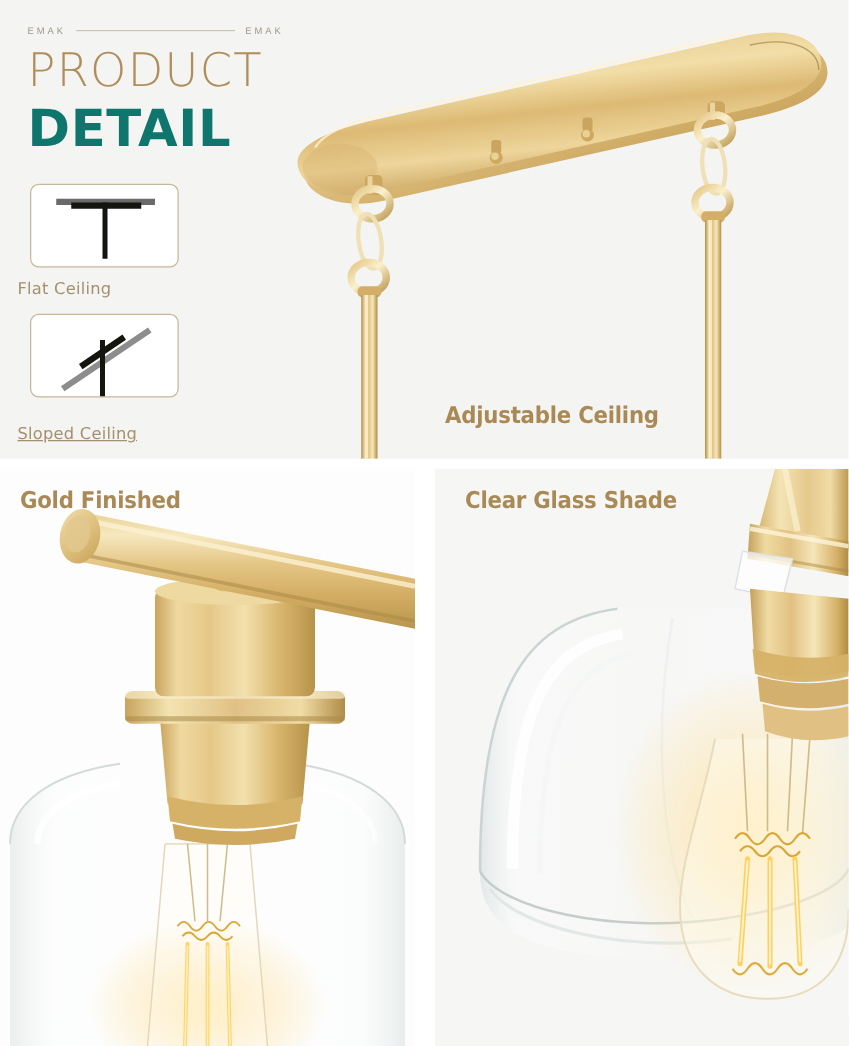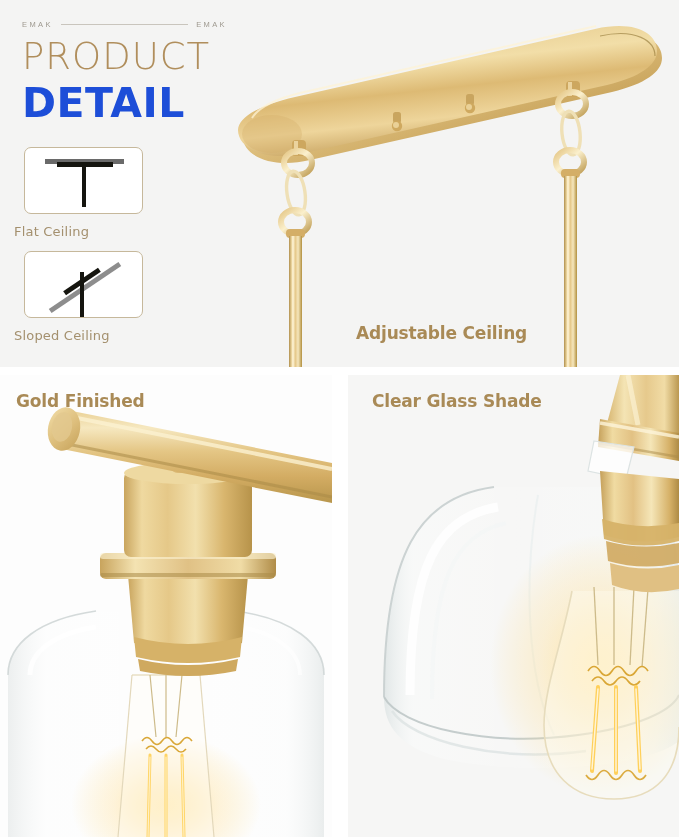--- a/index.html
+++ b/index.html
@@ -29,39 +29,39 @@
 
   .product-word {
     position: absolute; left: 22px; top: 38px;
     font-size: 37px; line-height: 38px; font-weight: 300;
     letter-spacing: 1px; color: #b08e5c;
     font-family: "DejaVu Sans", sans-serif;
   }
   .detail-word {
     position: absolute; left: 22px; top: 82px;
     font-size: 41px; line-height: 43px; font-weight: bold;
-    letter-spacing: 0.5px; color: #1d4ed8;
+    letter-spacing: 0.5px; color: #0f766e;
     font-family: "DejaVu Sans", sans-serif;
   }
 
   
   .ceil-card {
     position: absolute; width: 119px; height: 67px;
     background: #ffffff; border: 1px solid #c6b89b; border-radius: 7px;
     overflow: hidden;
   }
   .ceil-card.flat   { left: 24px; top: 147px; }
   .ceil-card.sloped { left: 24px; top: 251px; }
   .ceil-label {
     position: absolute; width: 140px; text-align: left;
     font-size: 13px; color: #a4906e; letter-spacing: 0.2px;
     font-family: "DejaVu Sans", sans-serif;
   }
   .ceil-label.flat   { left: 14px; top: 224px; }
-  .ceil-label.sloped { left: 14px; top: 328px; }
+  .ceil-label.sloped { left: 14px; top: 340px; text-decoration: underline; }
 
   
   .ic-flatbar {
     position: absolute; left: 20px; top: 11px; width: 79px; height: 5px;
     background: #6a6a6a;
   }
   .ic-flat-cross {
     position: absolute; left: 32px; top: 14px; width: 56px; height: 5px;
     background: #15150f;
   }

